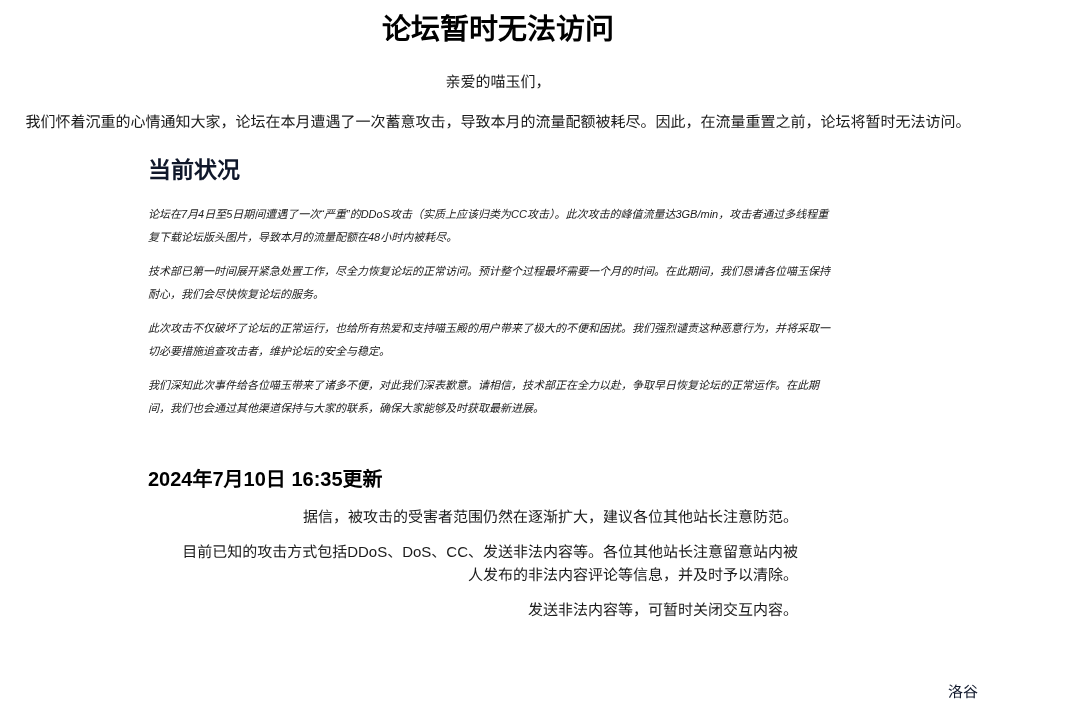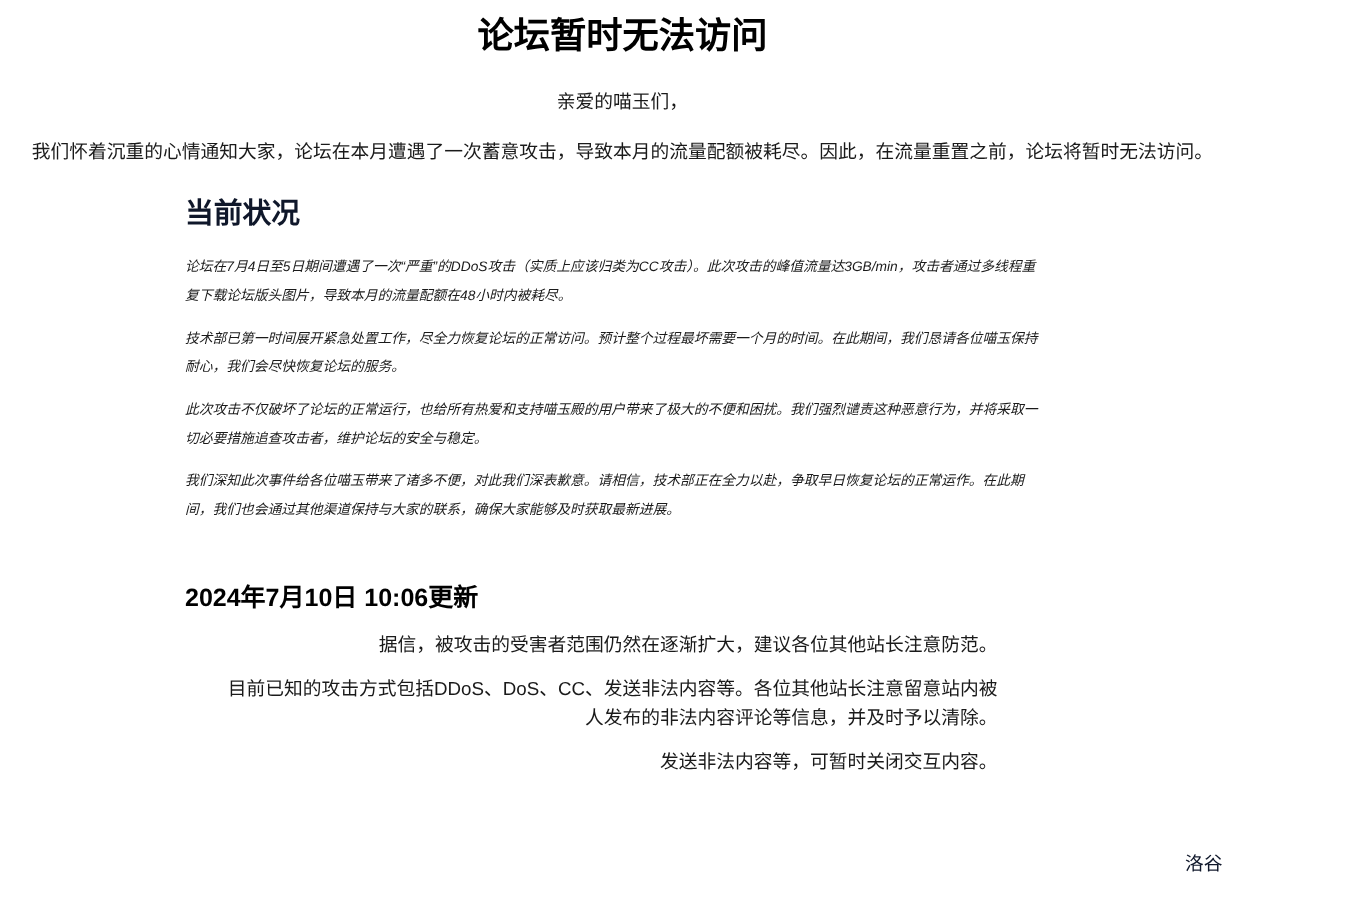--- a/index.html
+++ b/index.html
@@ -102,21 +102,21 @@
 
     <p class="body-par">论坛在7月4日至5日期间遭遇了一次“严重”的DDoS攻击（实质上应该归类为CC攻击）。此次攻击的峰值流量达3GB/min，攻击者通过多线程重复下载论坛版头图片，导致本月的流量配额在48小时内被耗尽。</p>
 
     <p class="body-par">技术部已第一时间展开紧急处置工作，尽全力恢复论坛的正常访问。预计整个过程最坏需要一个月的时间。在此期间，我们恳请各位喵玉保持耐心，我们会尽快恢复论坛的服务。</p>
 
     <p class="body-par">此次攻击不仅破坏了论坛的正常运行，也给所有热爱和支持喵玉殿的用户带来了极大的不便和困扰。我们强烈谴责这种恶意行为，并将采取一切必要措施追查攻击者，维护论坛的安全与稳定。</p>
 
     <p class="body-par">我们深知此次事件给各位喵玉带来了诸多不便，对此我们深表歉意。请相信，技术部正在全力以赴，争取早日恢复论坛的正常运作。在此期间，我们也会通过其他渠道保持与大家的联系，确保大家能够及时获取最新进展。</p>
 
 
-    <h3 class="update-heading">2024年7月10日 10:06更新</h3>
+    <h3 class="update-heading">2024年7月10日 16:35更新</h3>
 
     <div class="update-block">
 
       <p class="update-par">据信，被攻击的受害者范围仍然在逐渐扩大，建议各位其他站长注意防范。</p>
 
       <p class="update-par">目前已知的攻击方式包括DDoS、DoS、CC、发送非法内容等。各位其他站长注意留意站内被人发布的非法内容评论等信息，并及时予以清除。</p>
 
       <p class="update-par">发送非法内容等，可暂时关闭交互内容。</p>
 
     </div>

